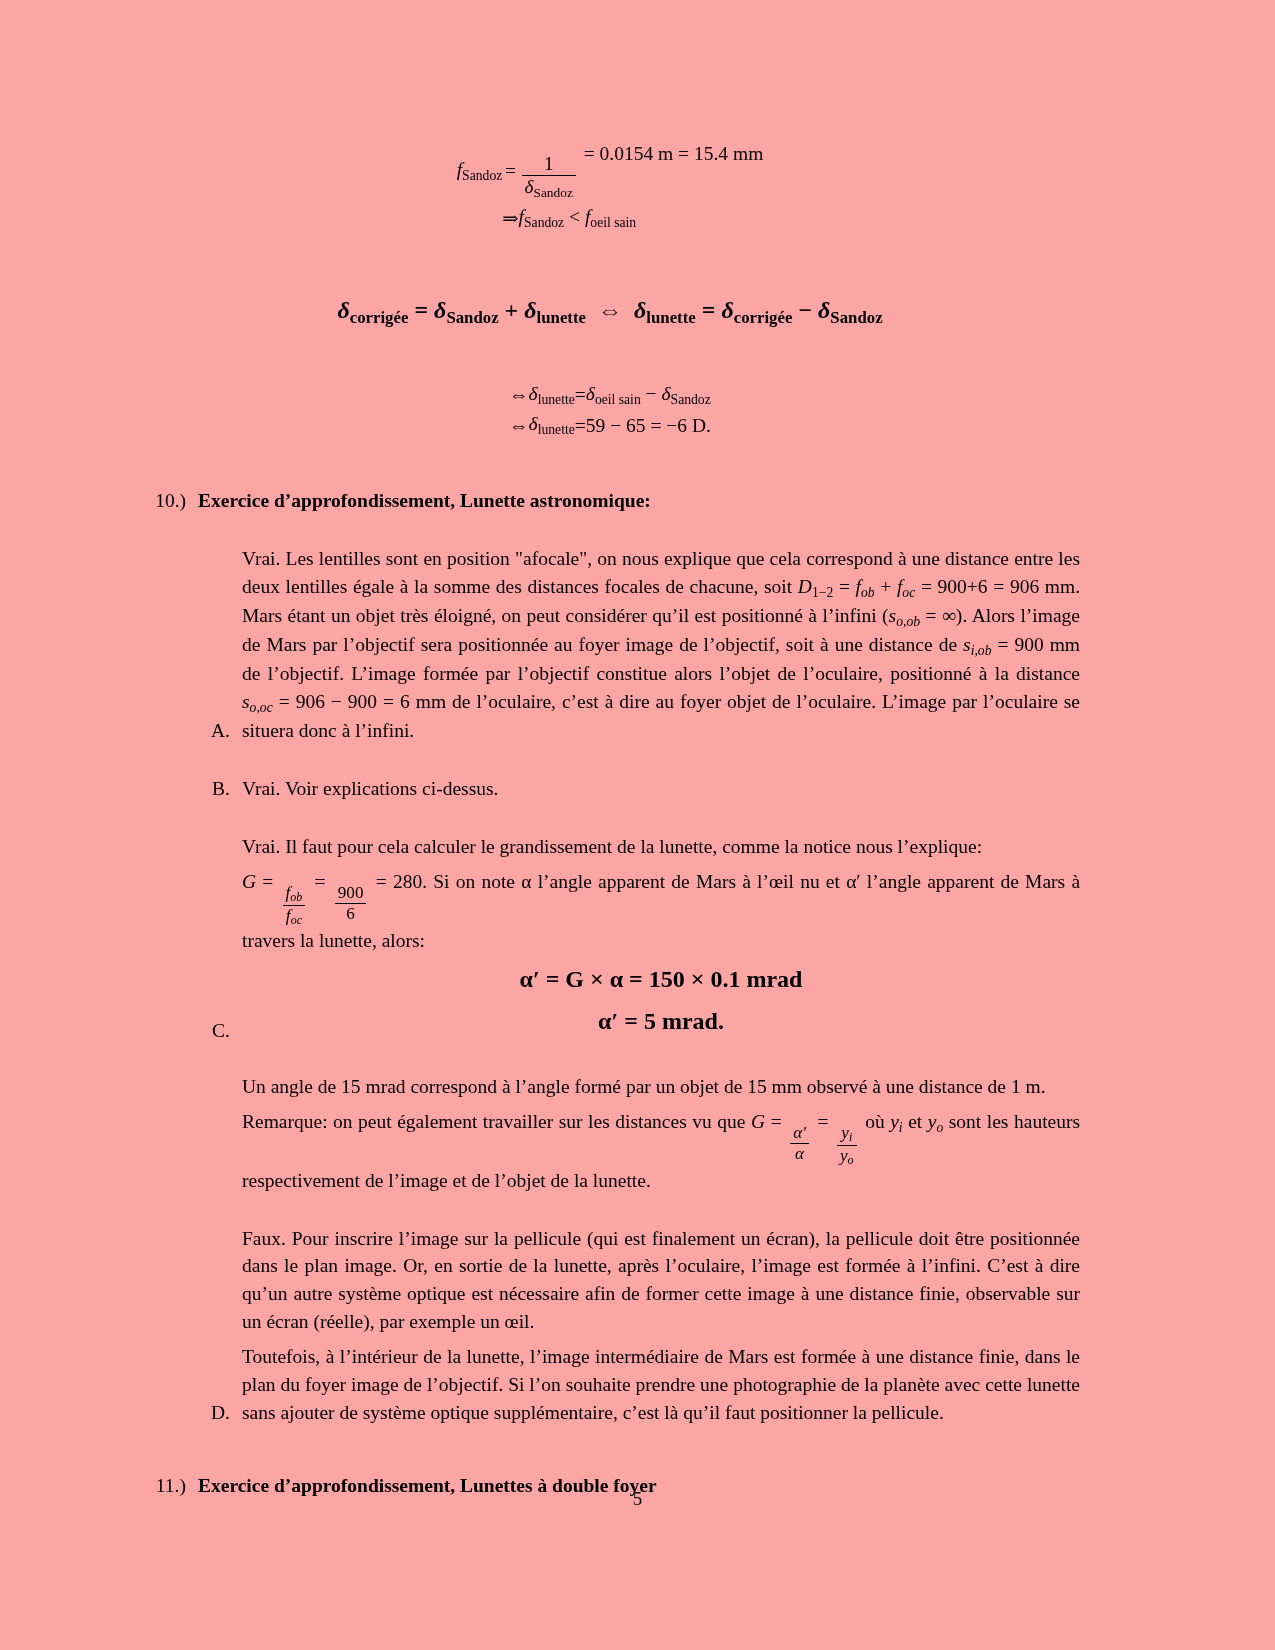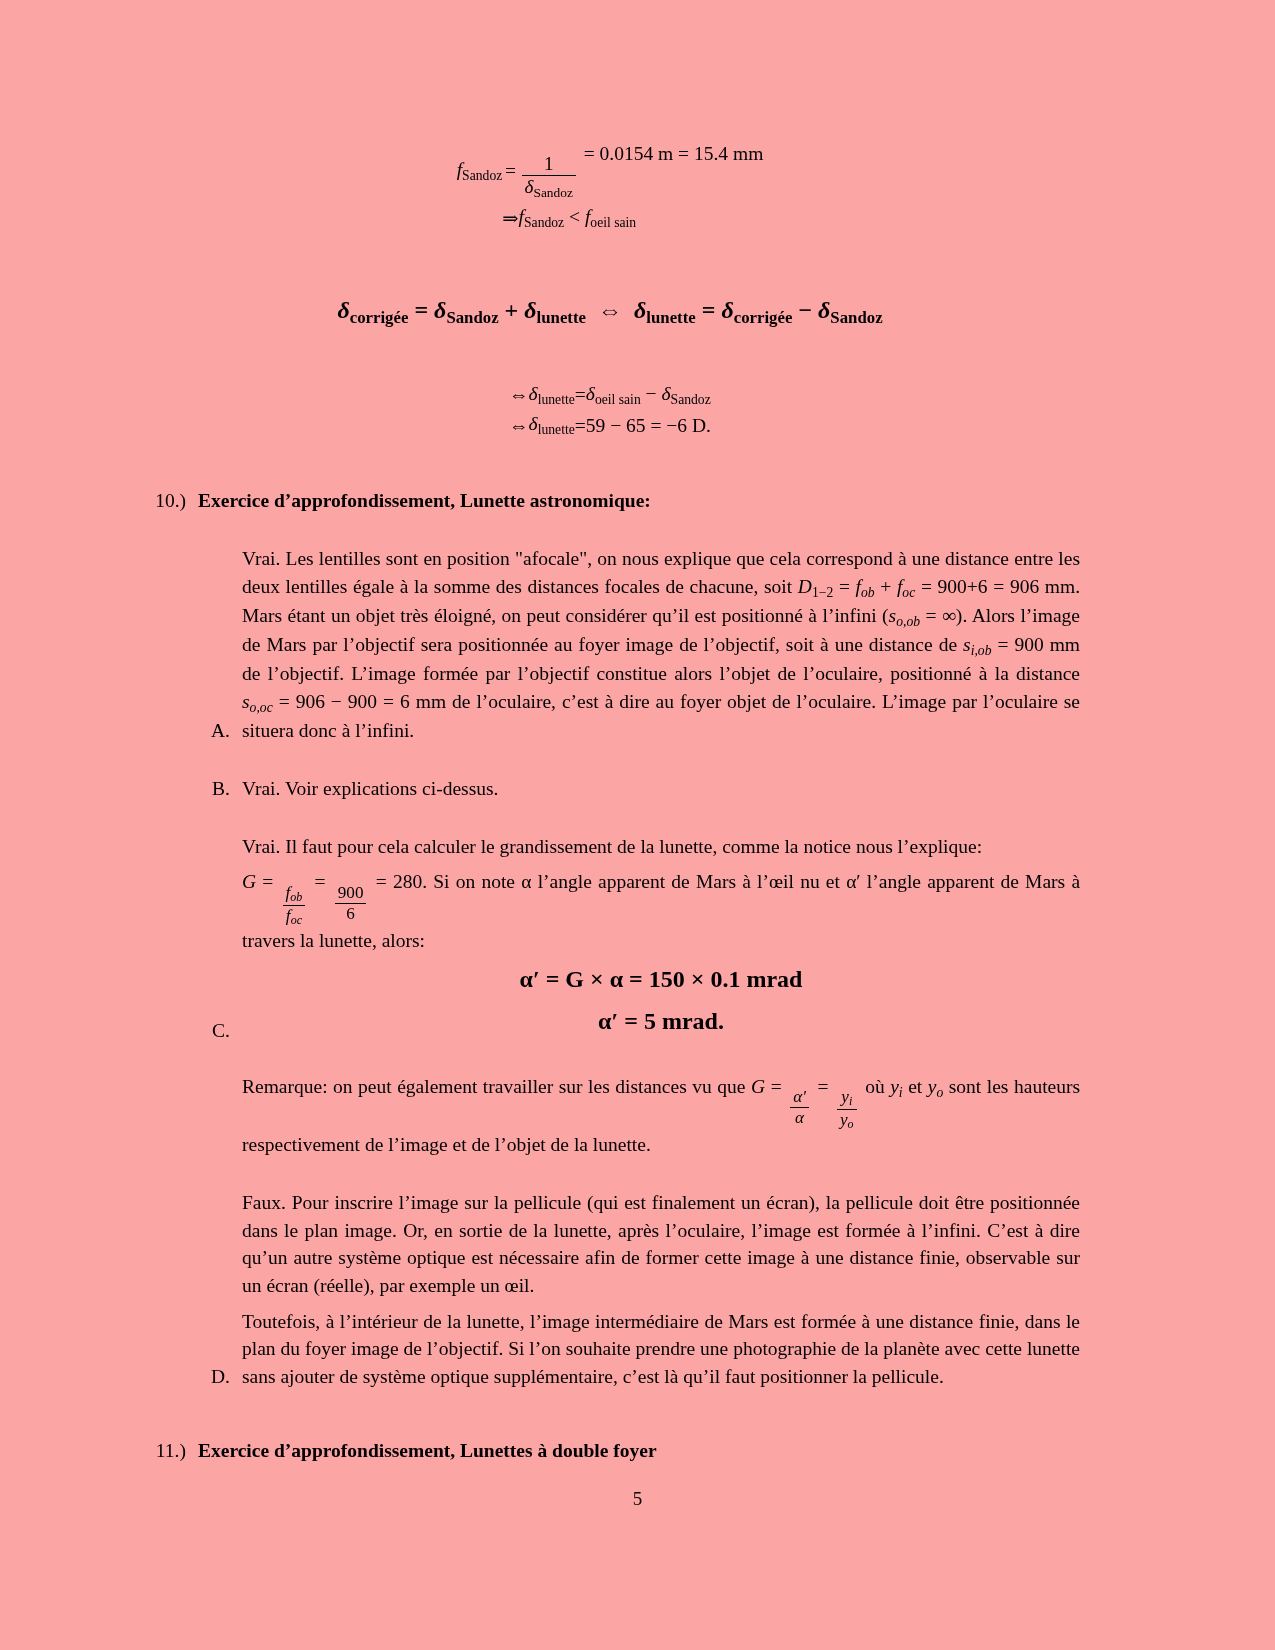--- a/index.html
+++ b/index.html
@@ -266,20 +266,21 @@
           </span><span> Si on note α l’angle apparent de Mars à l’œil nu et α′ l’angle apparent de Mars à travers la lunette, alors:</span>
         </div>
         <div class="centered-eq math">α′ = G × α = 150 × 0.1 mrad</div>
         <div class="centered-eq math">α′ = 5 mrad.</div>
       </div>
     </div>
 
     <div class="item-row">
       <div class="item-marker" style="width:34px;padding-right:12px;margin-left:56px;"></div>
       <div class="item-body">
+        <div class="blk">Un angle de 15 mrad correspond à l’angle formé par un objet de 15 mm observé à une distance de 1 m.</div>
         <div class="blk">
           <span>Remarque: on peut également travailler sur les distances vu que </span><span class="math"><span class="mi">G</span>
             <span>=</span>
             <span class="frac small">
               <span class="num"><span class="mi">α′</span></span>
               <span class="bar"></span>
               <span class="den"><span class="mi">α</span></span>
             </span>
             <span>=</span>
             <span class="frac small">

